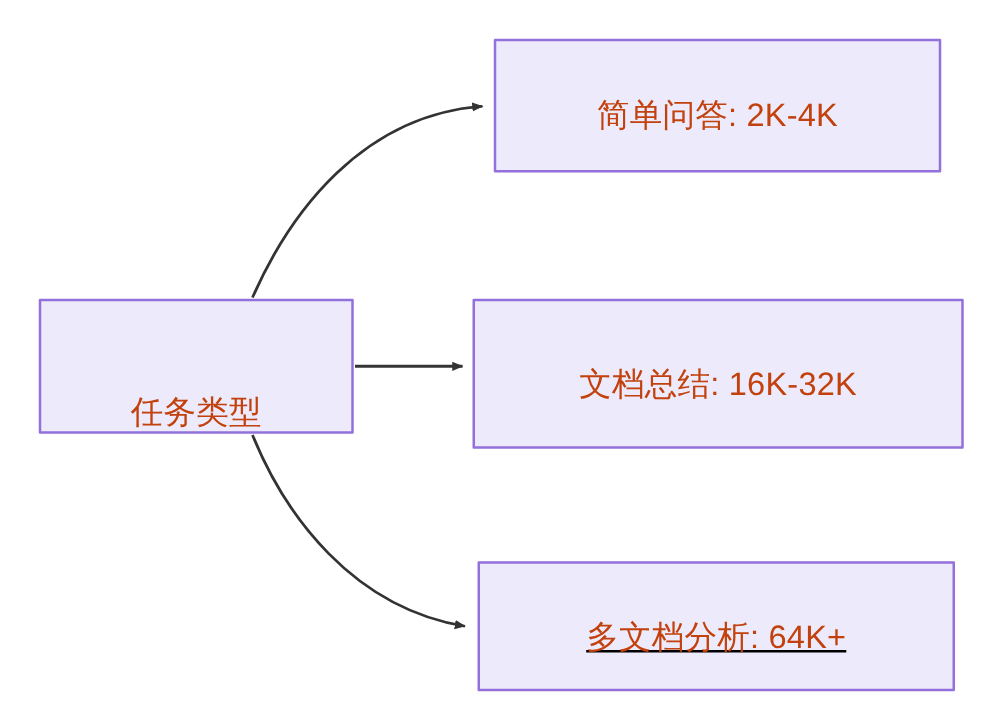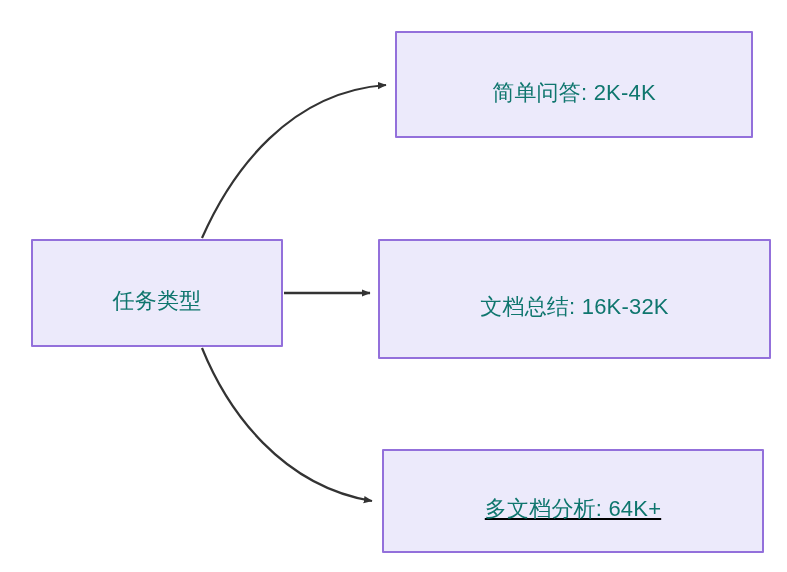--- a/index.html
+++ b/index.html
@@ -33,30 +33,30 @@
     position: absolute;
     box-sizing: border-box;
     background: #ECEAFB;
     border: 2px solid #9370DB;
     border-radius: 1px;
     display: flex;
     align-items: center;
     justify-content: center;
   }
   .node-label {
-    color: #0f766e;
-    font-size: 22px;
+    color: #c2410c;
+    font-size: 26px;
     line-height: 1.2;
     letter-spacing: 0.2px;
     white-space: nowrap;
     text-align: center;
     margin-top: 17px;
   }
   
-  #node-root      { left: 31px;  top: 239px; width: 252px; height: 108px; }
+  #node-root      { left: 31px;  top: 239px; width: 252px; height: 108px; align-items: flex-end; }
   #node-simple-qa { left: 395px; top: 31px;  width: 358px; height: 107px; }
   #node-doc-sum   { left: 378px; top: 239px; width: 393px; height: 120px; align-items: center; }
   #node-multi-doc { left: 382px; top: 449px; width: 382px; height: 104px; text-decoration: underline; }
 </style>
 </head>
 <body>
 
 <div id="diagram-canvas">
 
   <svg class="edge-layer" viewBox="0 0 787 572" width="787" height="572">

